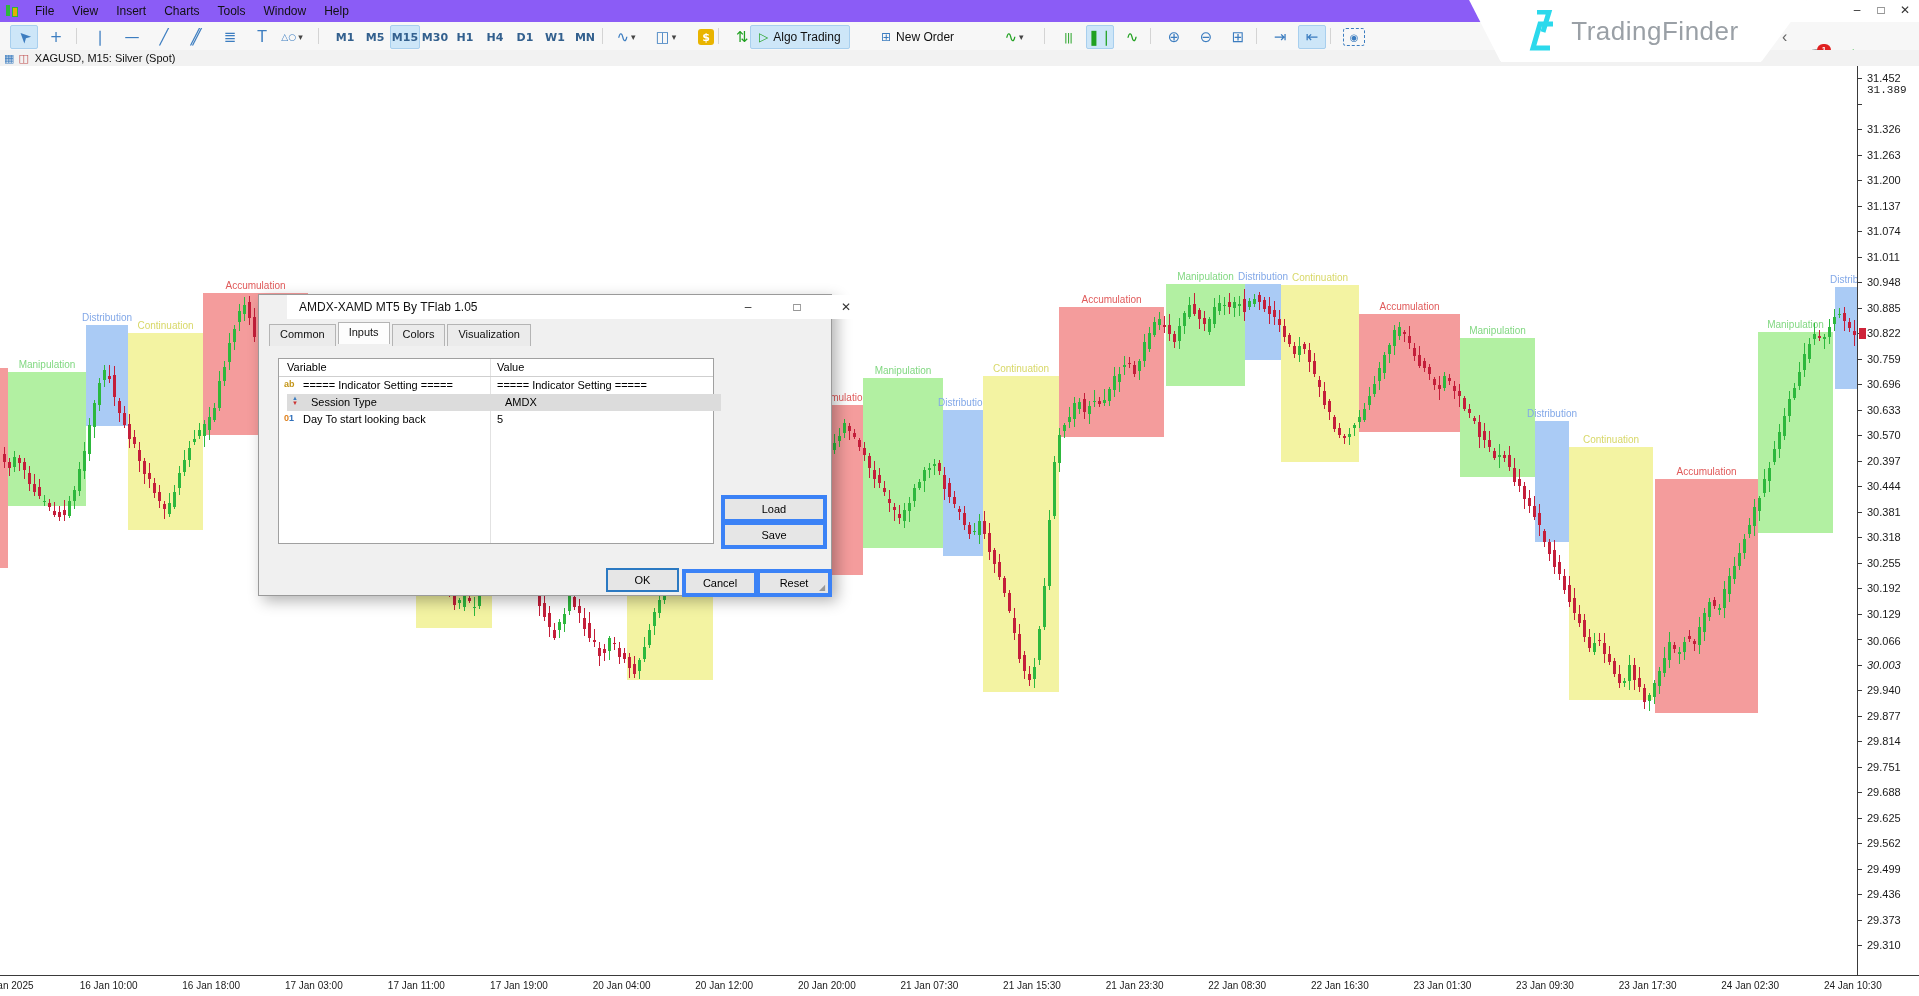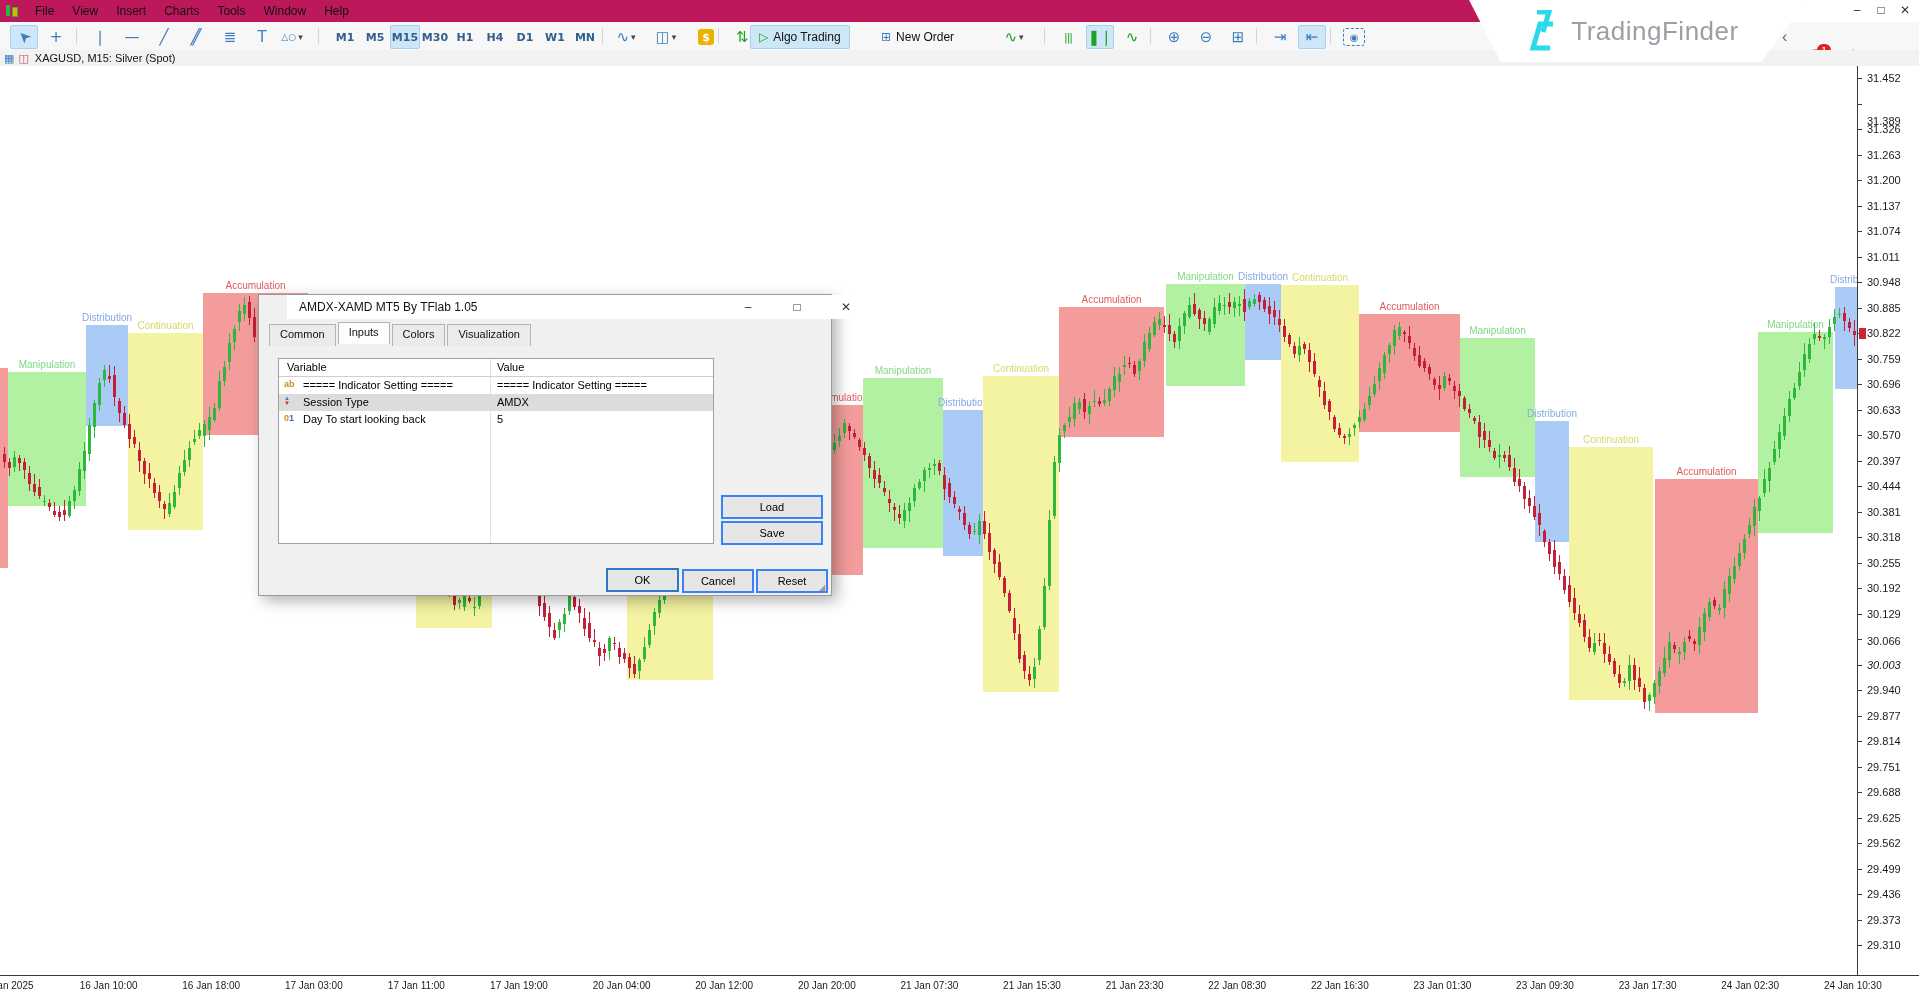--- a/index.html
+++ b/index.html
@@ -1,19 +1,19 @@
 <!DOCTYPE html>
 <html><head>
 <meta charset="utf-8">
 <style>
   html,body{margin:0;padding:0;}
   body{width:1919px;height:996px;position:relative;overflow:hidden;background:#ffffff;
        font-family:"Liberation Sans","DejaVu Sans",sans-serif;-webkit-font-smoothing:antialiased;}
   
-  #menubar{position:absolute;left:0;top:0;width:1529px;height:22px;background:#be185d;display:flex;align-items:center;}
+  #menubar{position:absolute;left:0;top:0;width:1529px;height:22px;background:#8b5cf6;display:flex;align-items:center;}
   #appicon{width:16px;height:14px;margin:0 6px 0 4px;position:relative;}
   #appicon .c1{position:absolute;left:2px;top:1px;width:4px;height:11px;background:#2db83d;}
   #appicon .c2{position:absolute;left:8px;top:3px;width:4px;height:8px;background:#e2b200;border:1px solid #2db83d;}
   .menu-item{font-size:12px;color:#111;padding:3px 9px;cursor:default;}
   #wincontrols{position:absolute;right:2px;top:0;display:flex;}
   .winbtn{width:24px;height:20px;text-align:center;font-size:12px;color:#333;line-height:20px;}
   
   #toolbar{position:absolute;left:0;top:22px;width:1919px;height:28px;background:#f7f7f7;border-bottom:1px solid #e0e0e0;}
   .tbtn{position:absolute;top:3px;height:22px;min-width:26px;display:flex;align-items:center;justify-content:center;
         color:#3c7dc0;font-size:15px;font-family:"DejaVu Sans",sans-serif;border:1px solid transparent;border-radius:2px;}
@@ -67,26 +67,26 @@
   #dlgtabs{position:absolute;left:10px;top:29px;display:flex;}
   .dtab{border:1px solid #b4b4b4;border-bottom:none;background:#ebebeb;padding:3px 10px 4px;margin-right:2px;color:#111;}
   .dtab.active{background:#fdfdfd;position:relative;top:-2px;padding-bottom:6px;}
   #dlgtable{position:absolute;left:19px;top:63px;width:434px;height:184px;background:#fff;border:1px solid #a0a0a0;}
   #dlgtable .coldiv{position:absolute;left:211px;top:0;width:1px;height:100%;background:#e2e2e2;}
   .trow{position:absolute;left:0;width:100%;height:17px;}
   .trow .vcell{position:absolute;left:24px;top:2px;color:#000;}
   .trow .valcell{position:absolute;left:218px;top:2px;color:#000;}
   .trow.hdr .vcell{left:8px;}
   .trow.hdr{border-bottom:1px solid #cfcfcf;}
-  .trow.selrow{background:#dcdcdc;}
+  .trow.selrow{background:#dcdcdc;margin-left:8px;}
   .ric{position:absolute;left:5px;top:2px;width:16px;font-size:9px;font-weight:bold;}
   .ric.ab{color:#c39517;}
   .ric.enum span{display:block;font-size:6px;line-height:5px;}
   .ric.int .z{color:#e0821e;} .ric.int .o{color:#2f6fba;}
-  .dbtn{position:absolute;height:20px;background:#e6e6e6;border:2px solid #3b82f6;color:#000;
+  .dbtn{position:absolute;height:20px;background:#e6e6e6;border:4px solid #3b82f6;color:#000;
         display:flex;align-items:center;justify-content:center;font-size:11px;}
   .dbtn.primary{border:2px solid #2b79c2;}
   #grip{position:absolute;right:2px;bottom:2px;width:10px;height:10px;color:#999;font-size:8px;line-height:10px;}
   svg text{font-family:"Liberation Sans",sans-serif;}
 </style>
 </head>
 <body>
 
 <div id="menubar">
   <span id="appicon">
@@ -986,21 +986,21 @@
         <line x1="1854.5" x2="1854.5" y1="320.4729878619073" y2="346.1579605728475" stroke="#c41e3a" stroke-width="1"></line>
         <rect x="1853" y="331.08720826778153" width="3" height="4.217756069192546" fill="#c41e3a"></rect>
       </g>
   </svg>
 </div>
 
 <div id="paxis">
     <span class="ptick" style="top: 12px;"></span>
     <span class="plab" style="top: 6px;">31.452</span>
     <span class="ptick" style="top: 37.5px;"></span>
-    <span class="plab" style="top: 49px;">31.389</span>
+    <span class="plab" style="top: 18px; font-family: Liberation Mono, monospace;">31.389</span>
     <span class="ptick" style="top: 63px;"></span>
     <span class="plab" style="top: 57px;">31.326</span>
     <span class="ptick" style="top: 88.5px;"></span>
     <span class="plab" style="top: 82.5px;">31.263</span>
     <span class="ptick" style="top: 114px;"></span>
     <span class="plab" style="top: 108px;">31.200</span>
     <span class="ptick" style="top: 139.5px;"></span>
     <span class="plab" style="top: 133.5px;">31.137</span>
     <span class="ptick" style="top: 165px;"></span>
     <span class="plab" style="top: 159px;">31.074</span>

